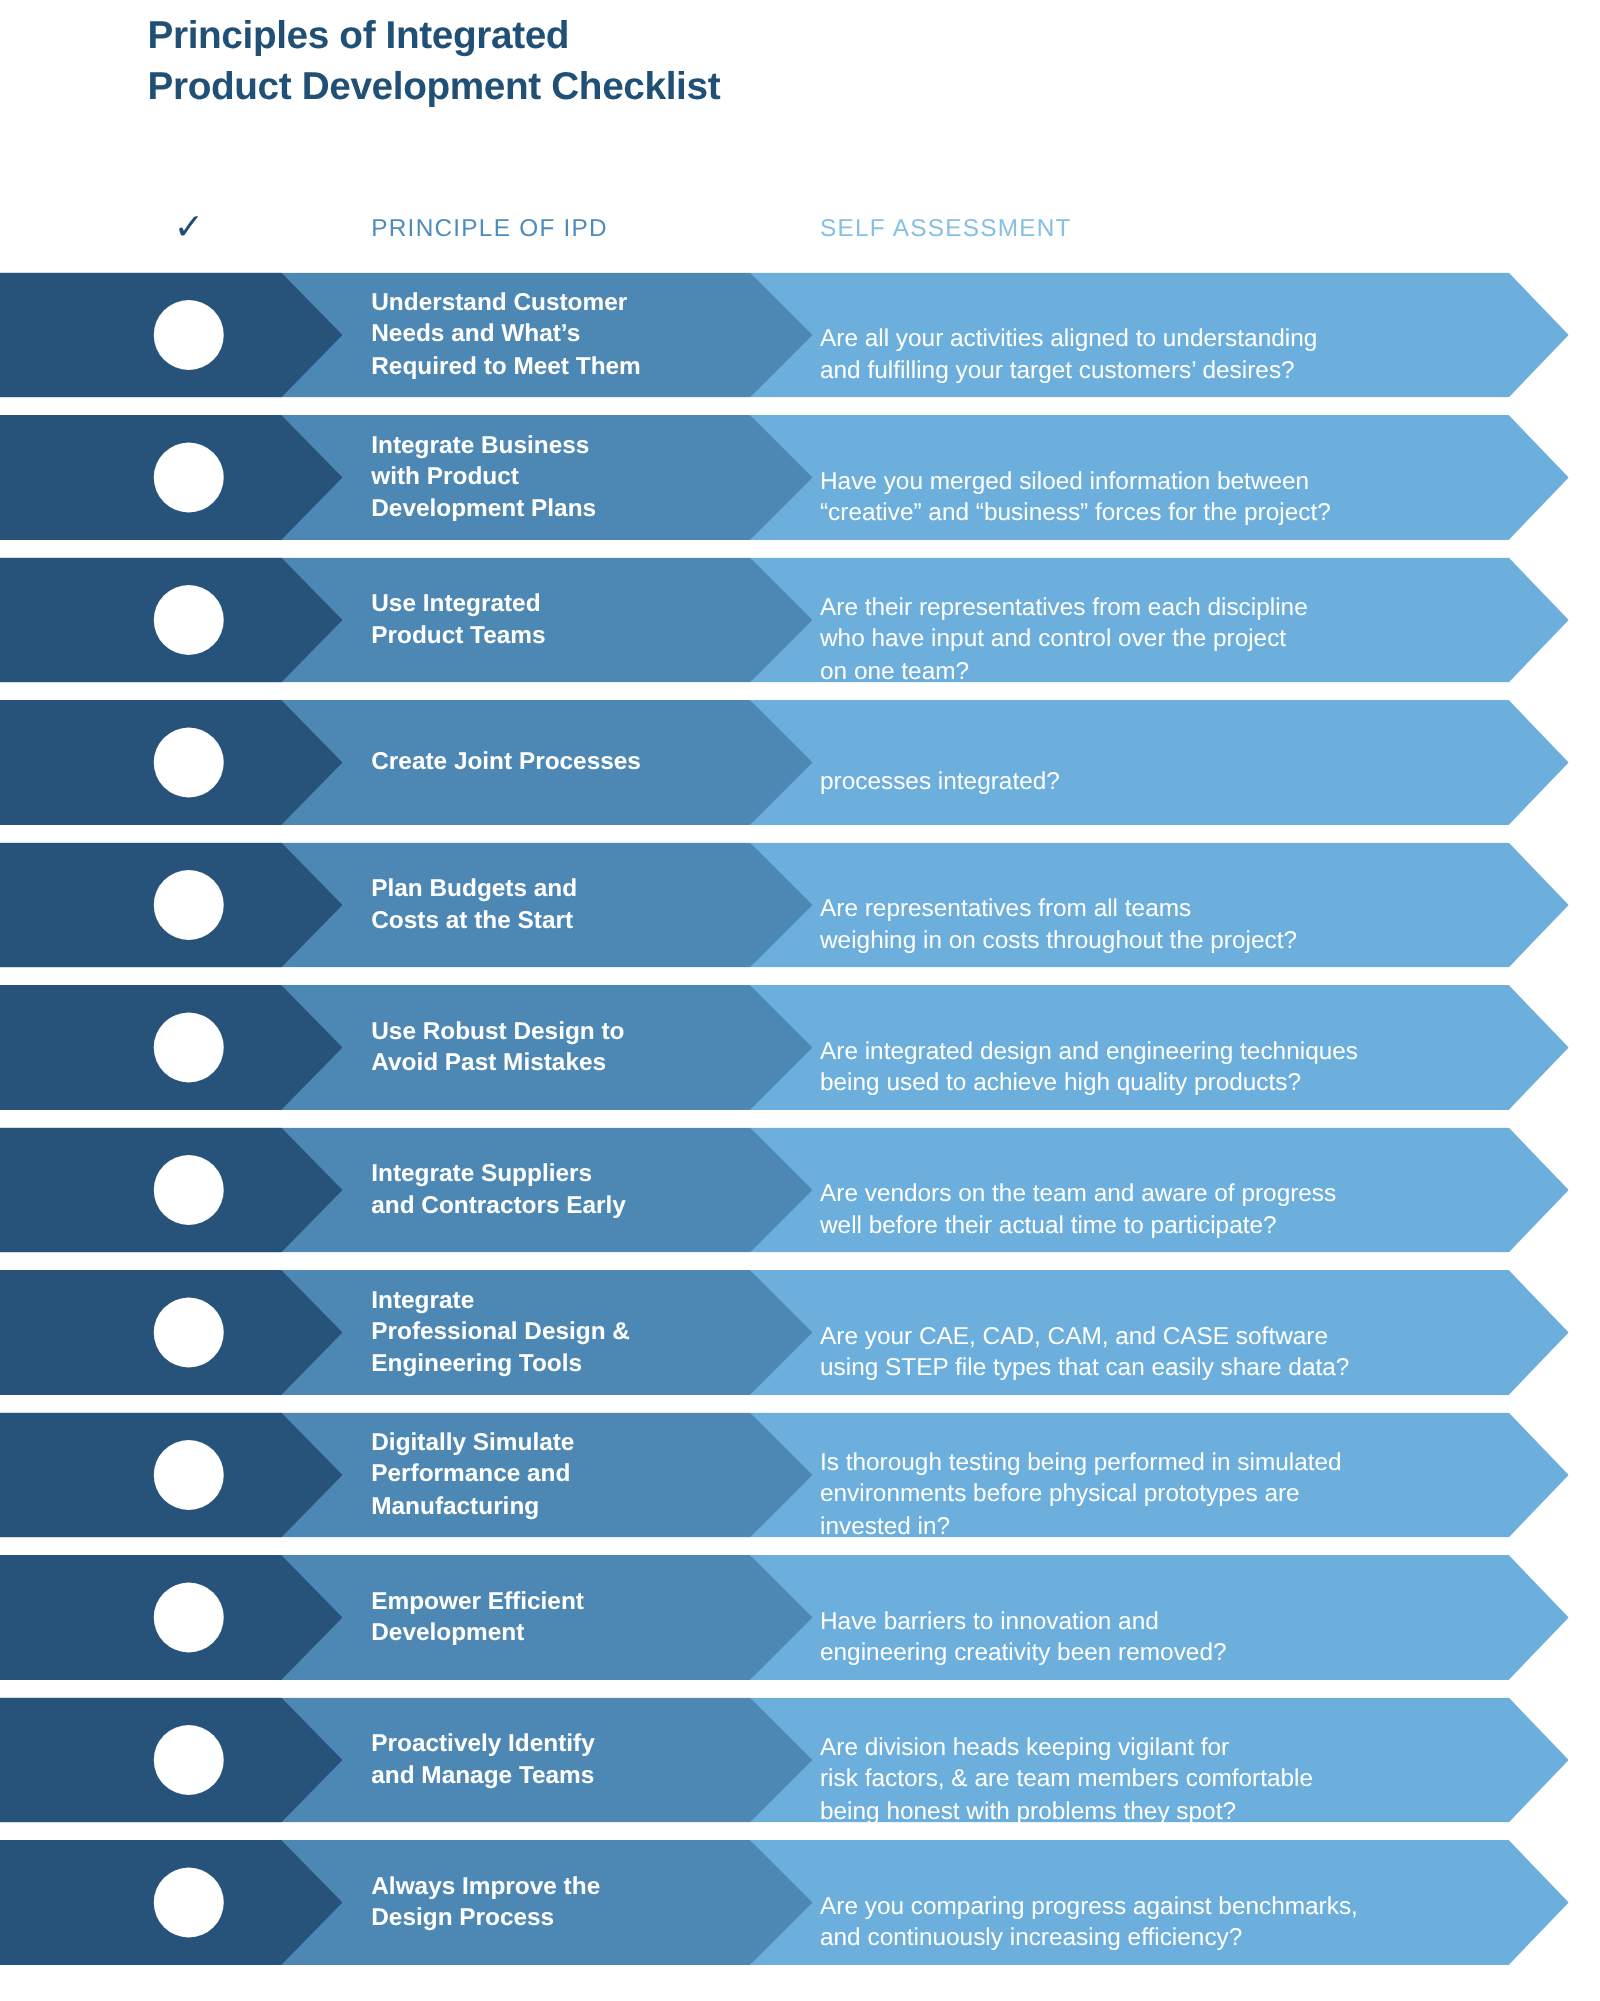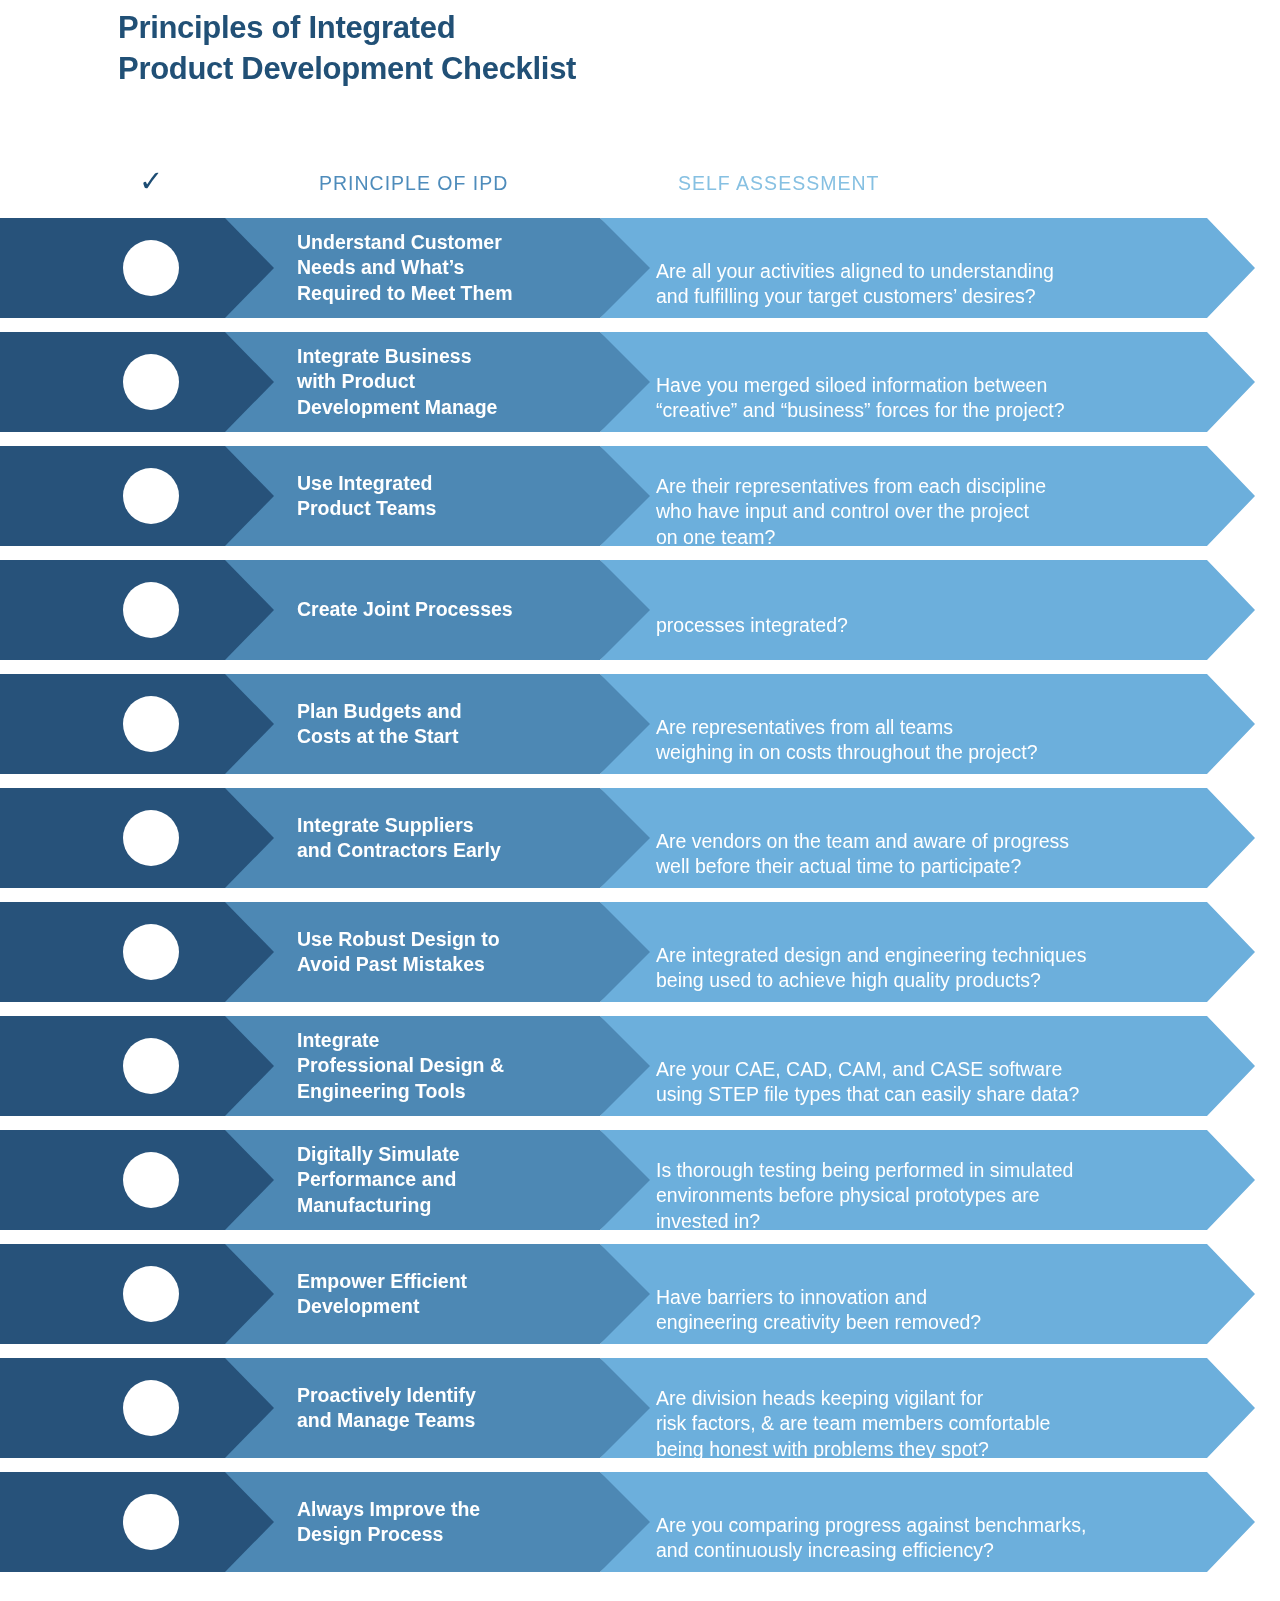--- a/index.html
+++ b/index.html
@@ -49,21 +49,20 @@
     line-height: 1;
     font-family: "DejaVu Sans", sans-serif;
   }
   .col-head {
     position: absolute;
     top: 2px;
     font-size: 19.5px;
     letter-spacing: 1.0px;
     font-weight: normal;
     white-space: nowrap;
-    margin-left: 22px;
   }
   #head-principle {
     left: 297px;
     color: #4e8cbb;
   }
   #head-assessment {
     left: 656px;
     color: #86c0e2;
   }
 
@@ -188,21 +187,21 @@
       </div>
     </div>
     <div class="row">
       <div class="assess-chevron"></div>
       <div class="principle-chevron"></div>
       <div class="check-chevron"></div>
       <div class="check-circle"></div>
       <div class="principle-text">
         <span class="tline">Integrate Business</span>
         <span class="tline">with Product</span>
-        <span class="tline">Development Manage</span>
+        <span class="tline">Development Plans</span>
       </div>
       <div class="assess-text">
         <span class="tline">Have you merged siloed information between</span>
         <span class="tline">“creative” and “business” forces for the project?</span>
       </div>
     </div>
     <div class="row">
       <div class="assess-chevron"></div>
       <div class="principle-chevron"></div>
       <div class="check-chevron"></div>
@@ -242,40 +241,40 @@
         <span class="tline">Are representatives from all teams</span>
         <span class="tline">weighing in on costs throughout the project?</span>
       </div>
     </div>
     <div class="row">
       <div class="assess-chevron"></div>
       <div class="principle-chevron"></div>
       <div class="check-chevron"></div>
       <div class="check-circle"></div>
       <div class="principle-text">
+        <span class="tline">Use Robust Design to</span>
+        <span class="tline">Avoid Past Mistakes</span>
+      </div>
+      <div class="assess-text">
+        <span class="tline">Are integrated design and engineering techniques</span>
+        <span class="tline">being used to achieve high quality products?</span>
+      </div>
+    </div>
+    <div class="row">
+      <div class="assess-chevron"></div>
+      <div class="principle-chevron"></div>
+      <div class="check-chevron"></div>
+      <div class="check-circle"></div>
+      <div class="principle-text">
         <span class="tline">Integrate Suppliers</span>
         <span class="tline">and Contractors Early</span>
       </div>
       <div class="assess-text">
         <span class="tline">Are vendors on the team and aware of progress</span>
         <span class="tline">well before their actual time to participate?</span>
-      </div>
-    </div>
-    <div class="row">
-      <div class="assess-chevron"></div>
-      <div class="principle-chevron"></div>
-      <div class="check-chevron"></div>
-      <div class="check-circle"></div>
-      <div class="principle-text">
-        <span class="tline">Use Robust Design to</span>
-        <span class="tline">Avoid Past Mistakes</span>
-      </div>
-      <div class="assess-text">
-        <span class="tline">Are integrated design and engineering techniques</span>
-        <span class="tline">being used to achieve high quality products?</span>
       </div>
     </div>
     <div class="row">
       <div class="assess-chevron"></div>
       <div class="principle-chevron"></div>
       <div class="check-chevron"></div>
       <div class="check-circle"></div>
       <div class="principle-text">
         <span class="tline">Integrate</span>
         <span class="tline">Professional Design &amp;</span>

